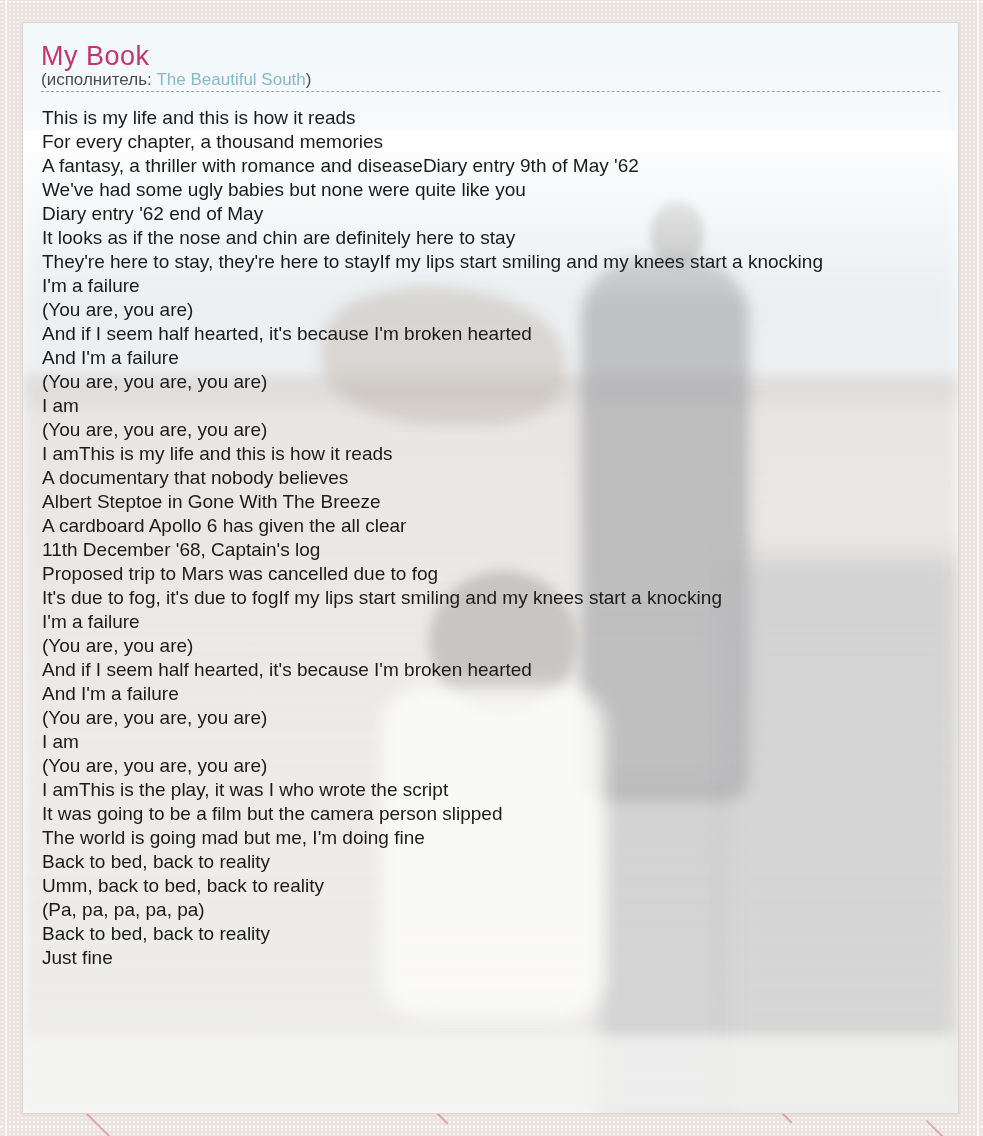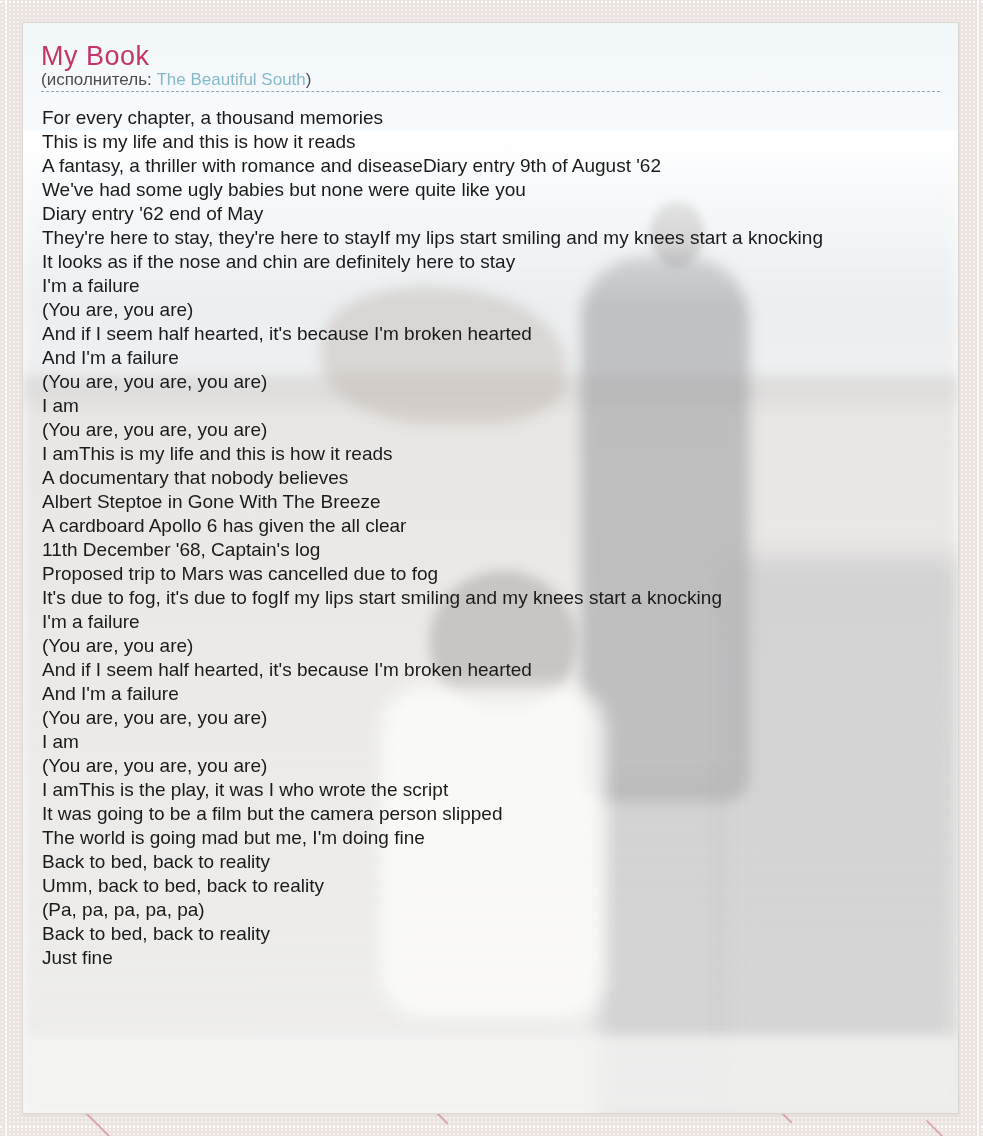--- a/index.html
+++ b/index.html
@@ -91,27 +91,27 @@
     <div class="ph-footer"></div>
     <div class="ph-fade"></div>
   </div>
 
   <div class="header">
     <h1 class="title">My Book</h1>
     <div class="artist-line"><span>(исполнитель: </span><a href="#">The Beautiful South</a><span>)</span></div>
   </div>
 
   <div class="lyrics">
+      <div class="lyric-line">This is my life and this is how it reads</div>
       <div class="lyric-line">For every chapter, a thousand memories</div>
-      <div class="lyric-line">This is my life and this is how it reads</div>
-      <div class="lyric-line">A fantasy, a thriller with romance and diseaseDiary entry 9th of August '62</div>
+      <div class="lyric-line">A fantasy, a thriller with romance and diseaseDiary entry 9th of May '62</div>
       <div class="lyric-line">We've had some ugly babies but none were quite like you</div>
       <div class="lyric-line">Diary entry '62 end of May</div>
+      <div class="lyric-line">It looks as if the nose and chin are definitely here to stay</div>
       <div class="lyric-line">They're here to stay, they're here to stayIf my lips start smiling and my knees start a knocking</div>
-      <div class="lyric-line">It looks as if the nose and chin are definitely here to stay</div>
       <div class="lyric-line">I'm a failure</div>
       <div class="lyric-line">(You are, you are)</div>
       <div class="lyric-line">And if I seem half hearted, it's because I'm broken hearted</div>
       <div class="lyric-line">And I'm a failure</div>
       <div class="lyric-line">(You are, you are, you are)</div>
       <div class="lyric-line">I am</div>
       <div class="lyric-line">(You are, you are, you are)</div>
       <div class="lyric-line">I amThis is my life and this is how it reads</div>
       <div class="lyric-line">A documentary that nobody believes</div>
       <div class="lyric-line">Albert Steptoe in Gone With The Breeze</div>

